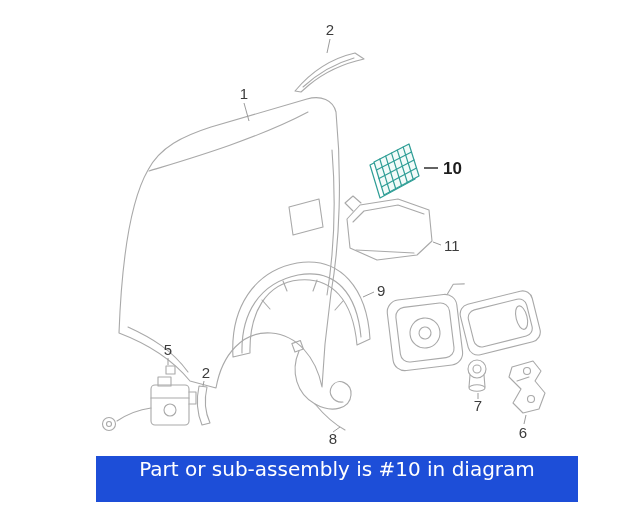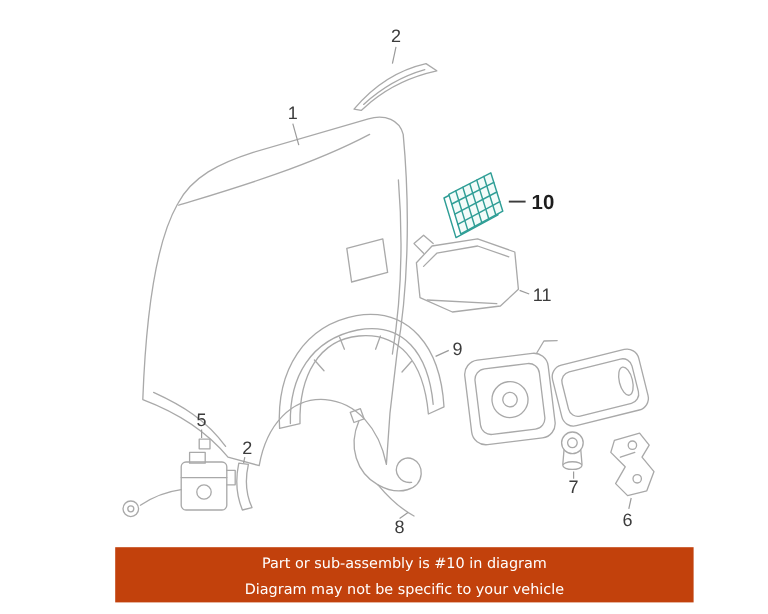--- a/index.html
+++ b/index.html
@@ -6,23 +6,23 @@
   .stage{position:relative;width:640px;height:512px;background:#ffffff;overflow:hidden;
          font-family:"Liberation Sans",sans-serif;}
   svg{position:absolute;left:0;top:0;}
   .lines{stroke:#a9a9a9;fill:none;stroke-width:1.1;stroke-linecap:round;stroke-linejoin:round;}
   .leader{stroke:#9b9b9b;fill:none;stroke-width:1;}
   .leader-dark{stroke:#3c3c3c;fill:none;stroke-width:1.6;}
   .callout{fill:#3c3c3c;font-family:"Liberation Sans",sans-serif;font-size:15px;}
   .callout-big{fill:#1d1d1d;font-family:"Liberation Sans",sans-serif;font-size:17px;font-weight:bold;}
   .hl{fill:none;stroke-width:1.2;stroke-linecap:round;stroke-linejoin:round;}
   .hl-face{fill:#f2fbf9;}
-  .footer{position:absolute;left:96px;top:456px;width:482px;height:46px;background:#c2410c;
+  .footer{position:absolute;left:96px;top:456px;width:482px;height:46px;background:#1d4ed8;
           color:#ffffff;text-align:center;font-family:"DejaVu Sans",sans-serif;
-          font-size:12px;line-height:22px;padding-top:2px;box-sizing:border-box;}
+          font-size:20px;line-height:22px;padding-top:2px;box-sizing:border-box;}
 </style>
 </head>
 <body>
 
 <div class="stage">
   <svg width="640" height="455" viewBox="0 0 640 455">
 
     <g class="lines">
       <path d="M 295 91 Q 320 61 355 53 L 364 59 Q 332 66 309 85 L 301 92 Z"></path>
       <path d="M 303 87 Q 326 66 354 58"></path>
@@ -132,15 +132,14 @@
       <path d="M 391.5 153.1 L 401.5 185.5"></path>
       <path d="M 397.3 150.1 L 407.3 182.3"></path>
       <path d="M 403.2 147.1 L 413.2 179.2"></path>
     </g>
     <line class="leader-dark" x1="424" y1="168" x2="438" y2="168"></line>
     <text class="callout-big" x="443" y="174" text-anchor="start">10</text>
   </svg>
 
   <div class="footer">
     <div>Part or sub-assembly is #10 in diagram</div>
-    <div>Diagram may not be specific to your vehicle</div>
   </div>
 </div>
 
 </body></html>

